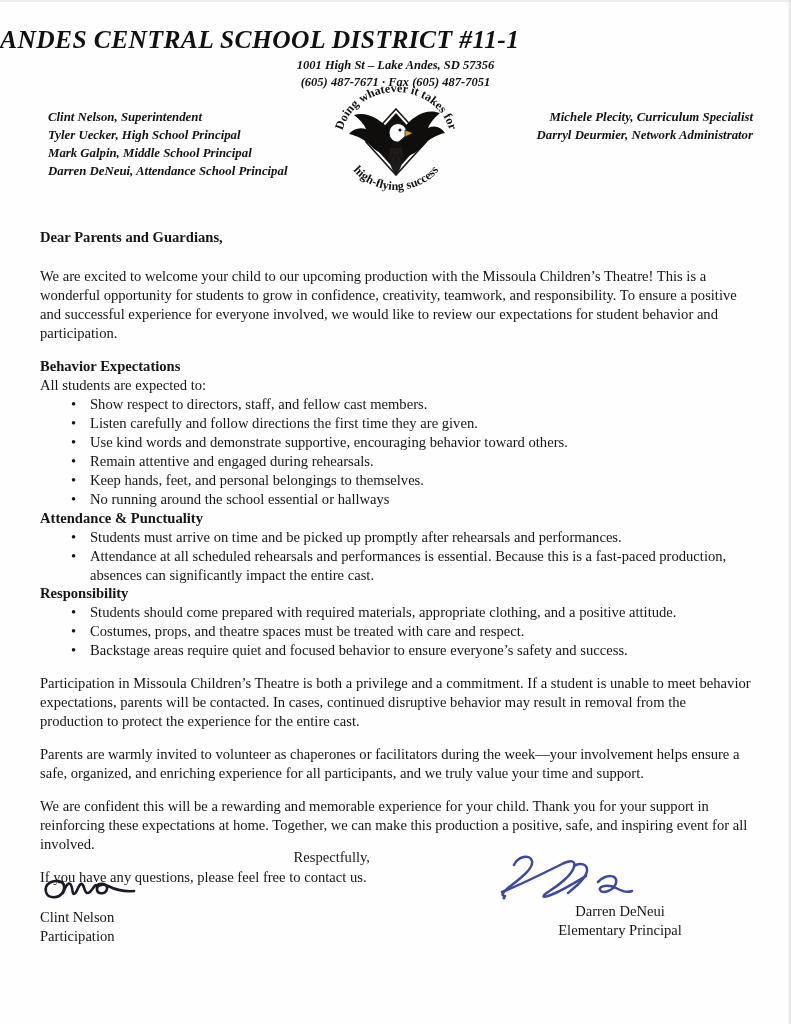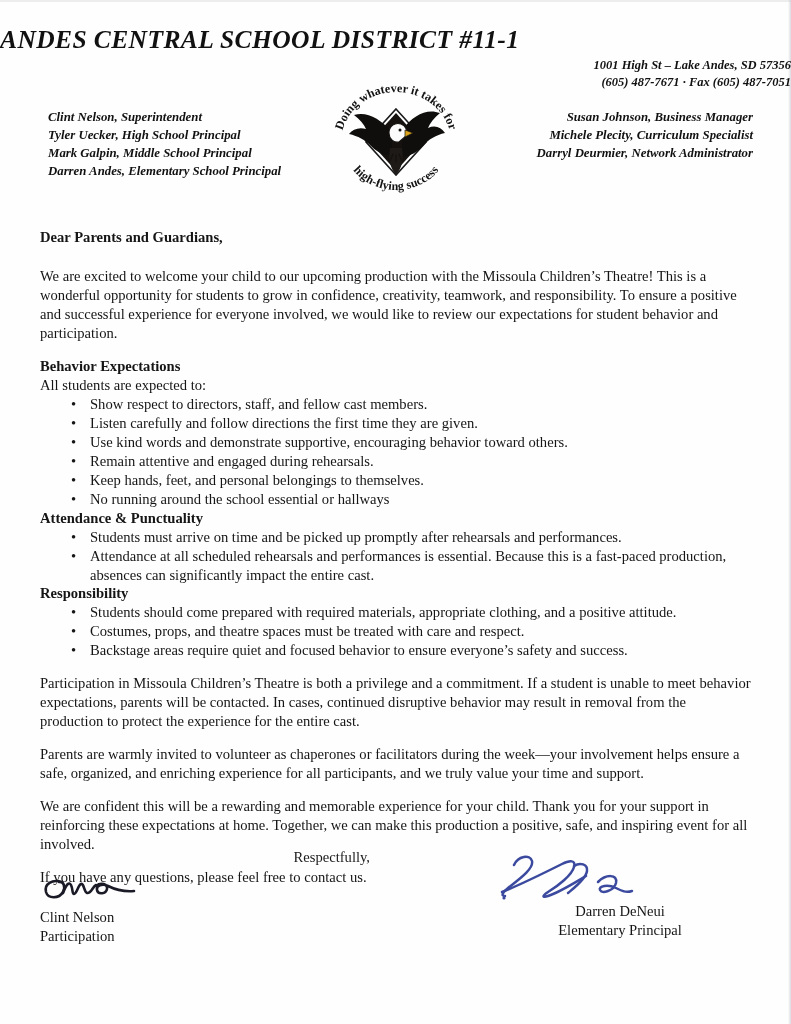--- a/index.html
+++ b/index.html
@@ -52,21 +52,21 @@
     text-align: left;
     font-weight: bold;
     font-style: italic;
     font-size: 25.5px;
     letter-spacing: 0.4px;
     line-height: 1.06;
     color: #111;
   }
   .address-line,
   .phone-line {
-    text-align: right;
+    text-align: center;
     font-weight: bold;
     font-style: italic;
     font-size: 12.5px;
     line-height: 1.32;
     color: #111;
   }
   .address-line { margin-top: 4px; }
 
   .staff-row {
     position: relative;
@@ -203,24 +203,23 @@
 
     <div class="address-line">1001 High St – Lake Andes, SD 57356</div>
 
     <div class="phone-line">(605) 487-7671  ·  Fax (605) 487-7051</div>
 
     <div class="staff-row">
       <div class="staff-col left">
         <div>Clint Nelson, Superintendent</div>
         <div>Tyler Uecker, High School Principal</div>
         <div>Mark Galpin, Middle School Principal</div>
-        <div>Darren Andes, Elementary School Principal</div>
+        <div>Darren DeNeui, Attendance School Principal</div>
       </div>
       <div class="staff-col right">
-        <div>Susan Johnson, Business Manager</div>
         <div>Michele Plecity, Curriculum Specialist</div>
         <div>Darryl Deurmier, Network Administrator</div>
       </div>
     </div>
   </header>
 
   <div class="seal">
     <svg viewBox="0 0 148 110" xmlns="http://www.w3.org/2000/svg">
       <defs>
         <path id="arcTop" d="M 19,58 A 55,50 0 0 1 129,58"></path>

